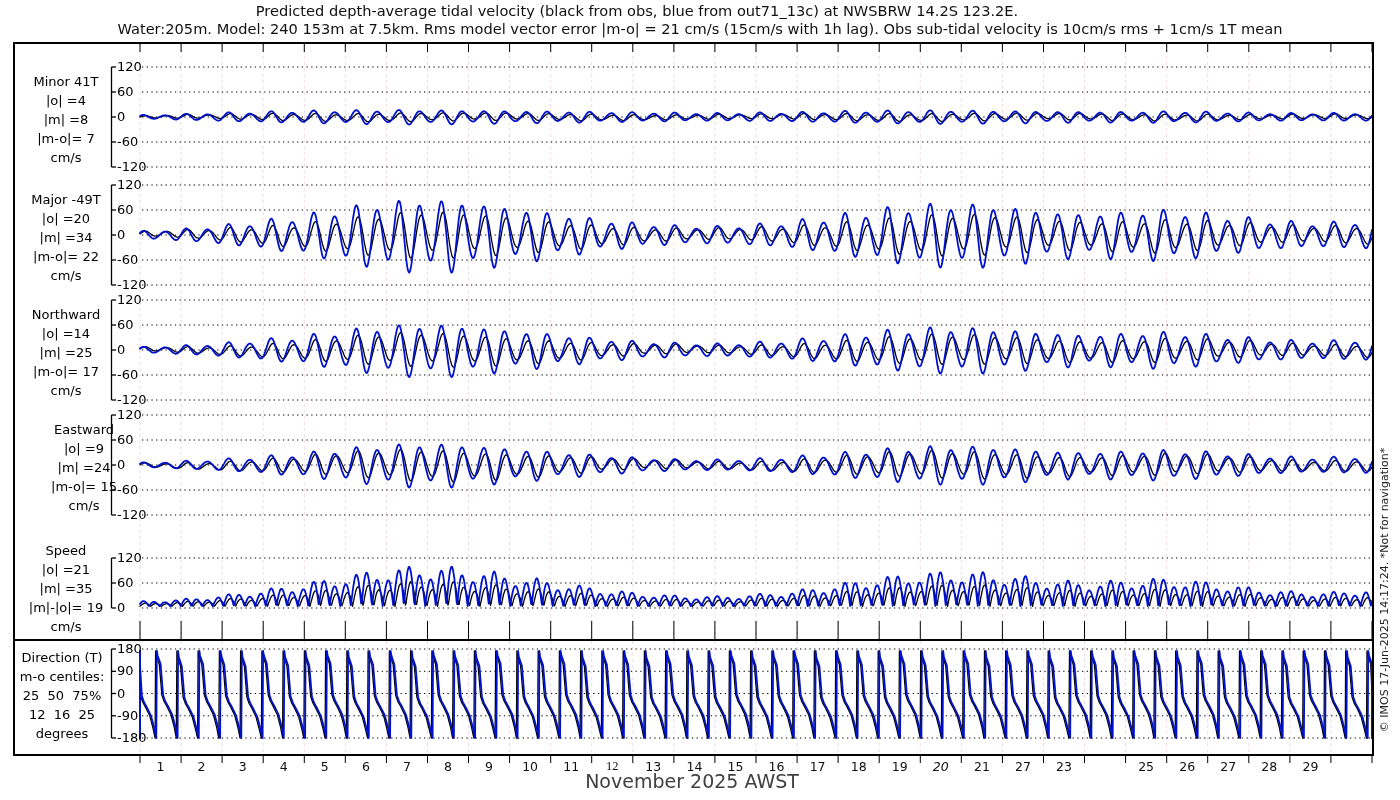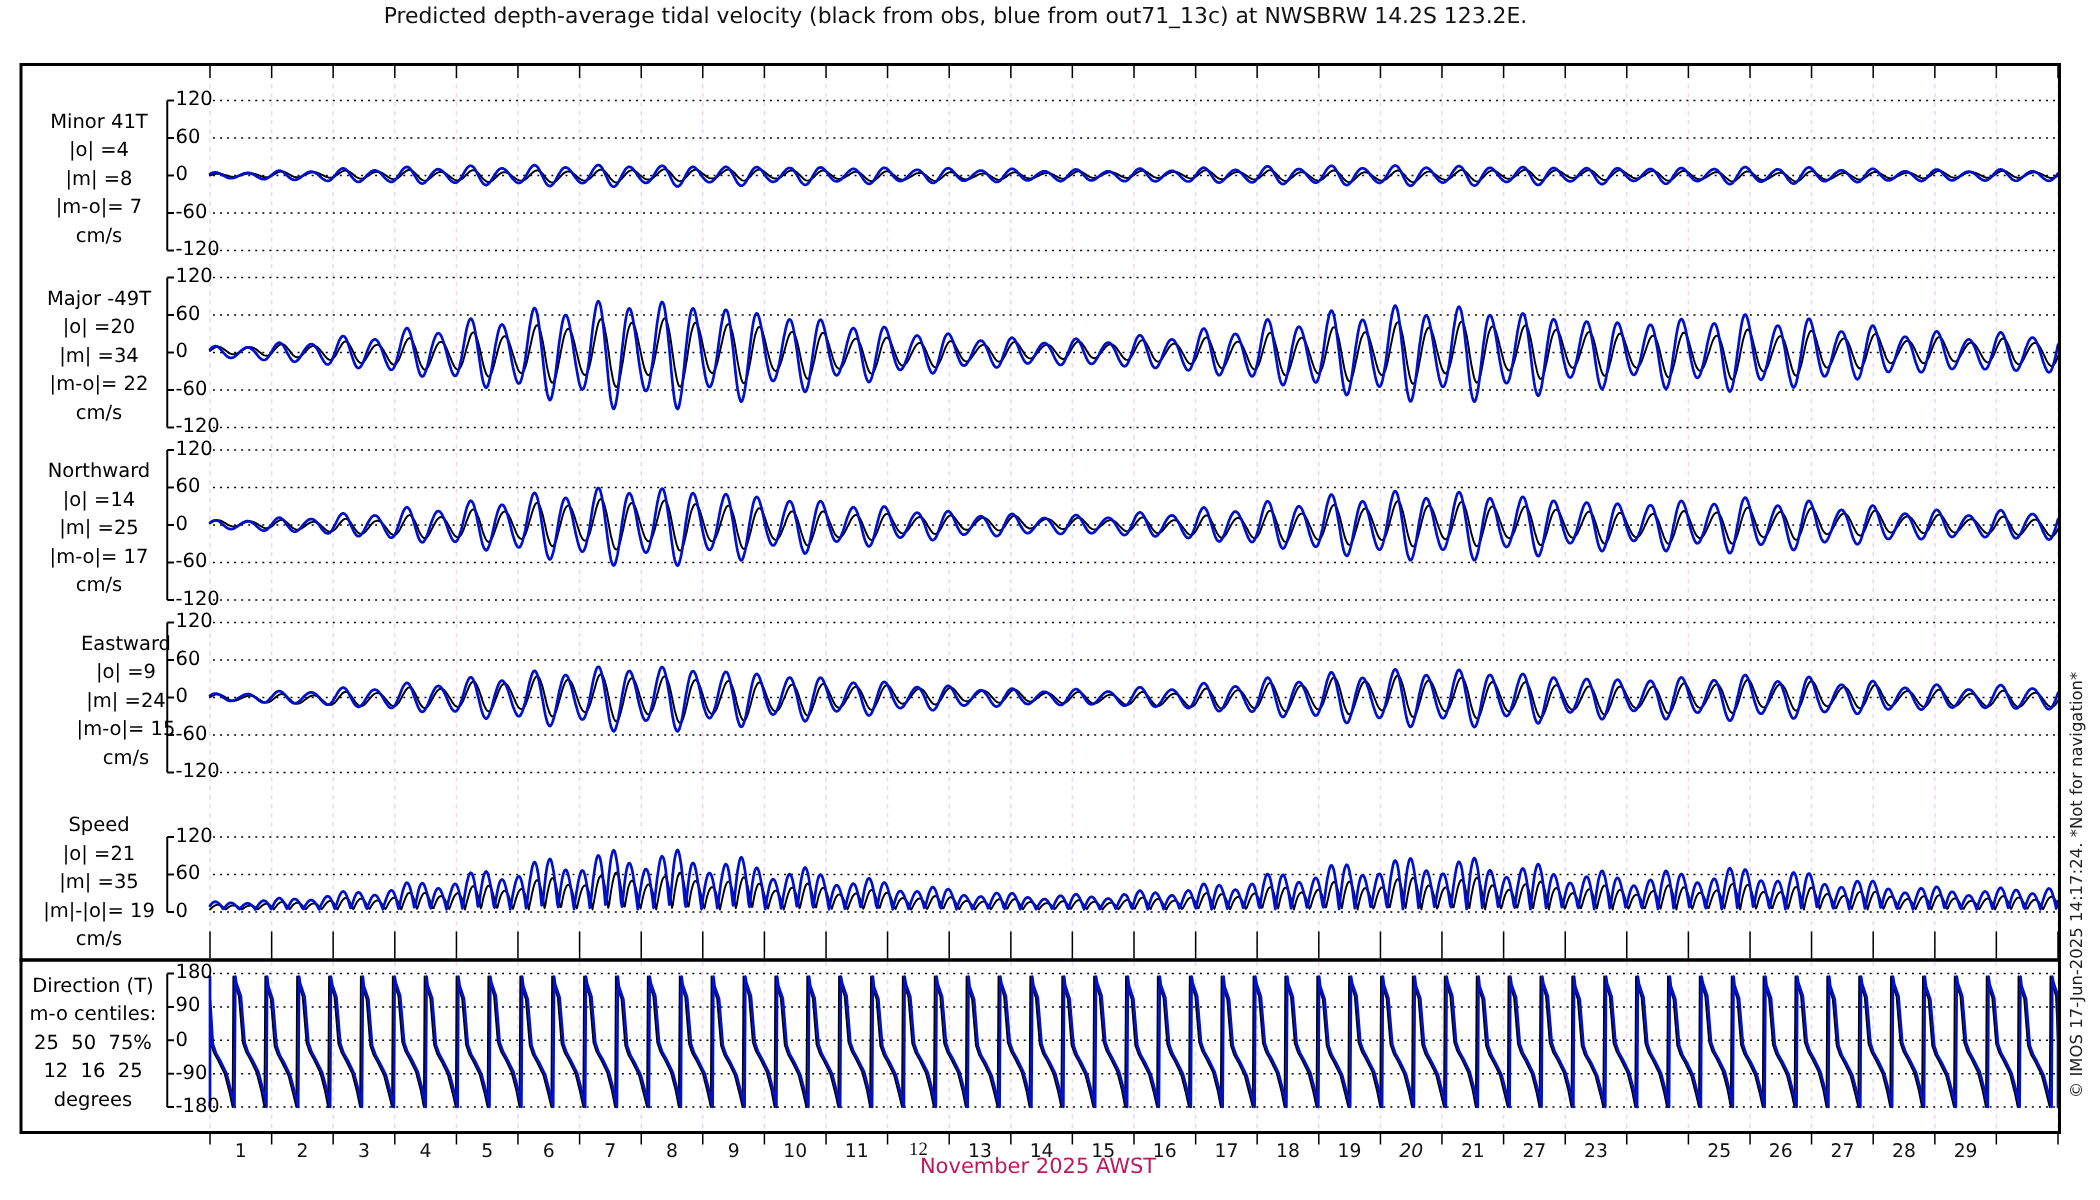--- a/index.html
+++ b/index.html
@@ -8,33 +8,34 @@
     font-family:"DejaVu Sans",sans-serif;color:#000;
     position:relative;overflow:hidden;
   }
   #fig{position:absolute;inset:0;}
   .title-line{position:absolute;width:100%;text-align:center;font-size:14.6px;color:#111;white-space:pre;}
   #title1{top:2px;transform:translateX(-63px);}
   #title2{top:20px;}
   .panel-label{position:absolute;width:100px;text-align:center;font-size:13px;line-height:19px;color:#000;white-space:pre;}
   .ytick{position:absolute;font-size:13px;line-height:18px;height:18px;color:#000;white-space:pre;text-align:center;}
   .daynum{position:absolute;width:30px;text-align:center;font-size:12.5px;color:#111;}
-  #month-label{position:absolute;top:770px;left:572px;width:240px;text-align:center;font-size:14px;color:#be185d;}
+  #month-label{position:absolute;top:770px;left:572px;width:240px;text-align:center;font-size:19px;color:#404040;}
   #watermark{
     position:absolute;left:986px;top:582px;width:800px;height:16px;
     font-size:11px;color:#222;text-align:center;
     transform:rotate(-90deg);transform-origin:center;white-space:pre;
   }
   svg{position:absolute;left:0;top:0;}
 </style>
 </head>
 <body>
 
 <div id="fig">
   <div id="title1" class="title-line">Predicted depth-average tidal velocity (black from obs, blue from out71_13c) at NWSBRW 14.2S 123.2E.</div>
+  <div id="title2" class="title-line">Water:205m. Model: 240 153m at 7.5km. Rms model vector error |m-o| = 21 cm/s (15cm/s with 1h lag). Obs sub-tidal velocity is 10cm/s rms + 1cm/s 1T mean</div>
   <svg id="plot-svg" width="1400" height="800">
       <line x1="140" y1="44" x2="140" y2="639" stroke="#edd9ea" stroke-width="1" stroke-dasharray="3 3"></line>
       <line x1="140" y1="641" x2="140" y2="754" stroke="#edd9ea" stroke-width="1" stroke-dasharray="3 3"></line>
       <line x1="181.1" y1="44" x2="181.1" y2="639" stroke="#edd9ea" stroke-width="1" stroke-dasharray="3 3"></line>
       <line x1="181.1" y1="641" x2="181.1" y2="754" stroke="#edd9ea" stroke-width="1" stroke-dasharray="3 3"></line>
       <line x1="222.1" y1="44" x2="222.1" y2="639" stroke="#edd9ea" stroke-width="1" stroke-dasharray="3 3"></line>
       <line x1="222.1" y1="641" x2="222.1" y2="754" stroke="#edd9ea" stroke-width="1" stroke-dasharray="3 3"></line>
       <line x1="263.2" y1="44" x2="263.2" y2="639" stroke="#edd9ea" stroke-width="1" stroke-dasharray="3 3"></line>
       <line x1="263.2" y1="641" x2="263.2" y2="754" stroke="#edd9ea" stroke-width="1" stroke-dasharray="3 3"></line>
       <line x1="304.3" y1="44" x2="304.3" y2="639" stroke="#edd9ea" stroke-width="1" stroke-dasharray="3 3"></line>

